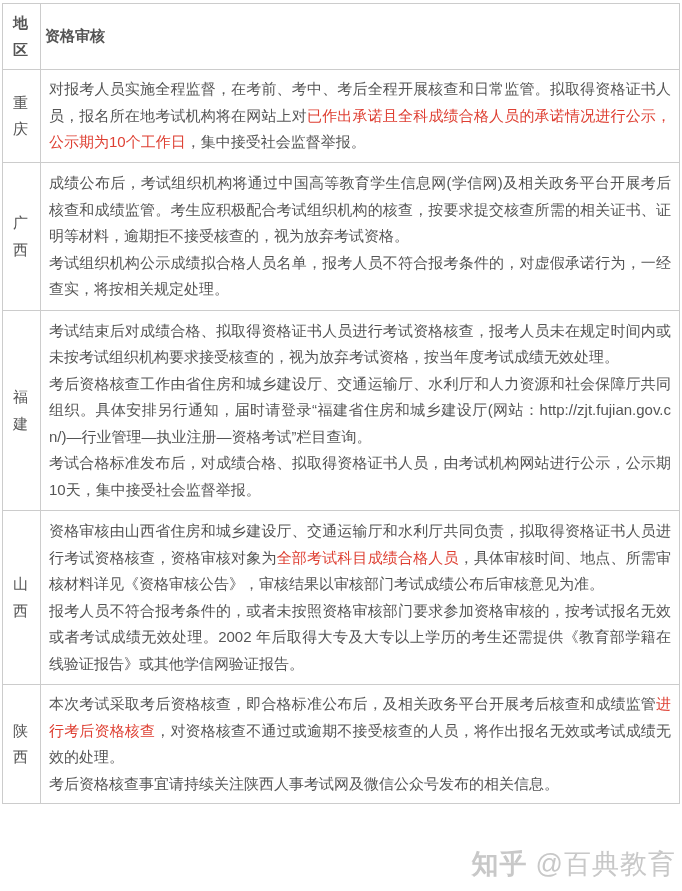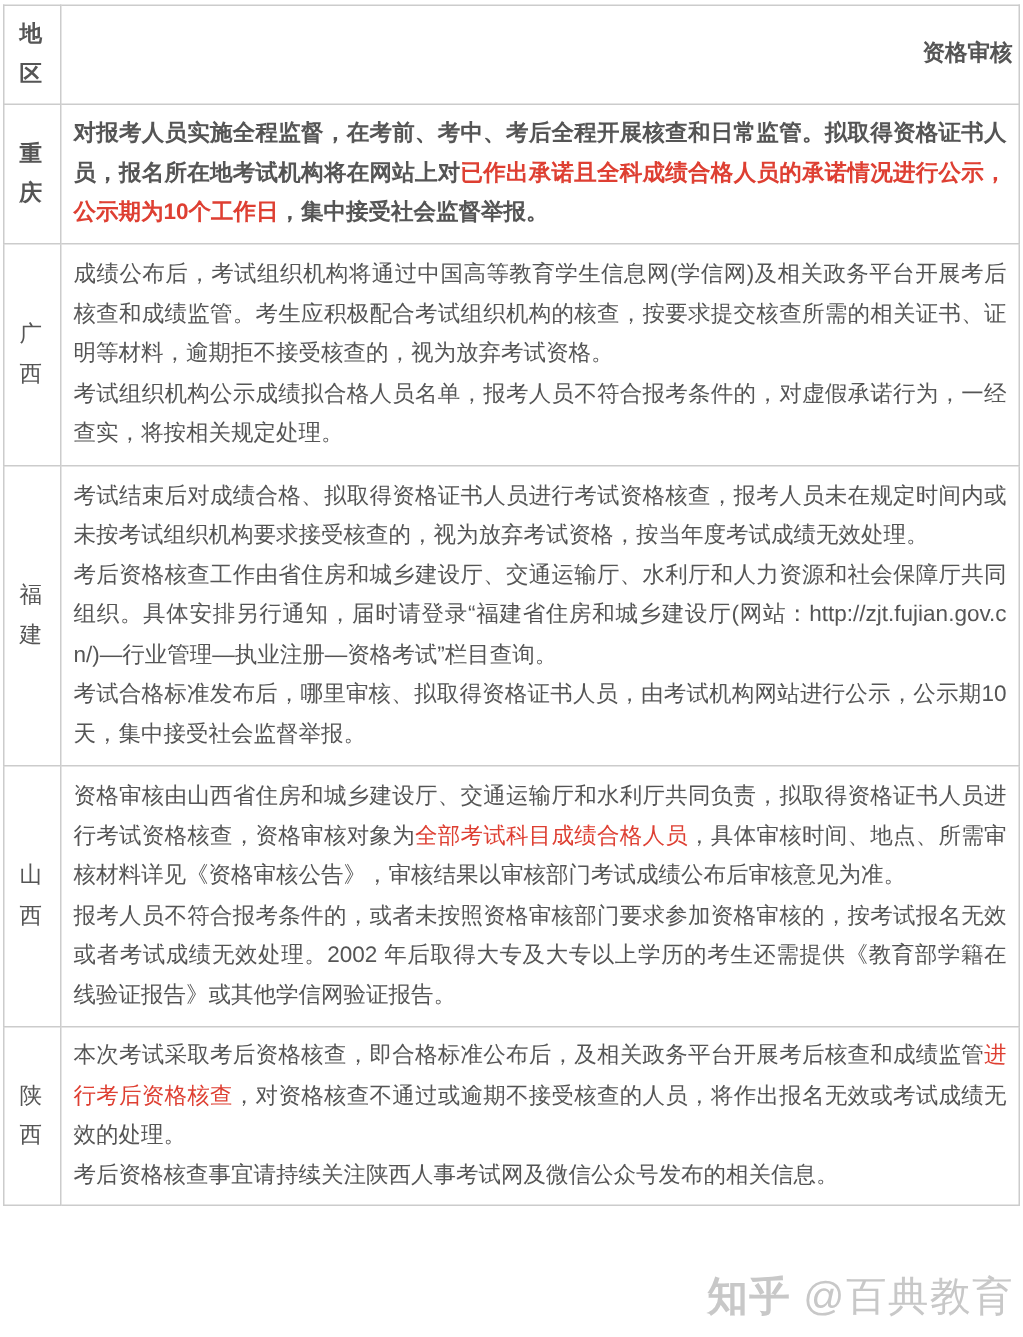--- a/index.html
+++ b/index.html
@@ -29,30 +29,30 @@
     font-size: 15px;
     line-height: 26.5px;
     vertical-align: middle;
   }
   th.region-col, td.region {
     width: 38px;
     text-align: left;
     padding: 6px 10px;
     word-break: break-all;
   }
-  th { font-weight: bold; text-align: right; padding: 6px 4px; }
+  th { font-weight: bold; text-align: left; padding: 6px 4px; }
   td.content {
     padding: 6px 8px;
     text-align: justify;
     word-break: break-all;
   }
   td.content p { margin: 0; }
   span.red { color: var(--highlight-red); }
   tr.h64  { height: 64px; }
-  tr.h93  { height: 93px; font-weight: bold; }
+  tr.h93  { height: 93px; }
   tr.h148 { height: 148px; }
   tr.h90  { height: 90px; }
   tr.h200 { height: 200px; }
   tr.h174 { height: 174px; }
   tr.h119 { height: 119px; }
   .watermark {
     position: absolute;
     right: 6px;
     top: 846px;
     color: var(--watermark);
@@ -89,21 +89,21 @@
       <td class="content">
         <p><span>成绩公布后，考试组织机构将通过中国高等教育学生信息网(学信网)及相关政务平台开展考后核查和成绩监管。考生应积极配合考试组织机构的核查，按要求提交核查所需的相关证书、证明等材料，逾期拒不接受核查的，视为放弃考试资格。</span></p>
         <p><span>考试组织机构公示成绩拟合格人员名单，报考人员不符合报考条件的，对虚假承诺行为，一经查实，将按相关规定处理。</span></p>
       </td>
     </tr>
     <tr class="h200">
       <td class="region">福建</td>
       <td class="content">
         <p><span>考试结束后对成绩合格、拟取得资格证书人员进行考试资格核查，报考人员未在规定时间内或未按考试组织机构要求接受核查的，视为放弃考试资格，按当年度考试成绩无效处理。</span></p>
         <p><span>考后资格核查工作由省住房和城乡建设厅、交通运输厅、水利厅和人力资源和社会保障厅共同组织。具体安排另行通知，届时请登录“福建省住房和城乡建设厅(网站：http://zjt.fujian.gov.cn/)—行业管理—执业注册—资格考试”栏目查询。</span></p>
-        <p><span>考试合格标准发布后，哪里审核、拟取得资格证书人员，由考试机构网站进行公示，公示期10天，集中接受社会监督举报。</span></p>
+        <p><span>考试合格标准发布后，对成绩合格、拟取得资格证书人员，由考试机构网站进行公示，公示期10天，集中接受社会监督举报。</span></p>
       </td>
     </tr>
     <tr class="h174">
       <td class="region">山西</td>
       <td class="content">
         <p><span>资格审核由山西省住房和城乡建设厅、交通运输厅和水利厅共同负责，拟取得资格证书人员进行考试资格核查，资格审核对象为</span><span class="red">全部考试科目成绩合格人员</span><span>，具体审核时间、地点、所需审核材料详见《资格审核公告》，审核结果以审核部门考试成绩公布后审核意见为准。</span></p>
         <p><span>报考人员不符合报考条件的，或者未按照资格审核部门要求参加资格审核的，按考试报名无效或者考试成绩无效处理。2002 年后取得大专及大专以上学历的考生还需提供《教育部学籍在线验证报告》或其他学信网验证报告。</span></p>
       </td>
     </tr>
     <tr class="h119">

